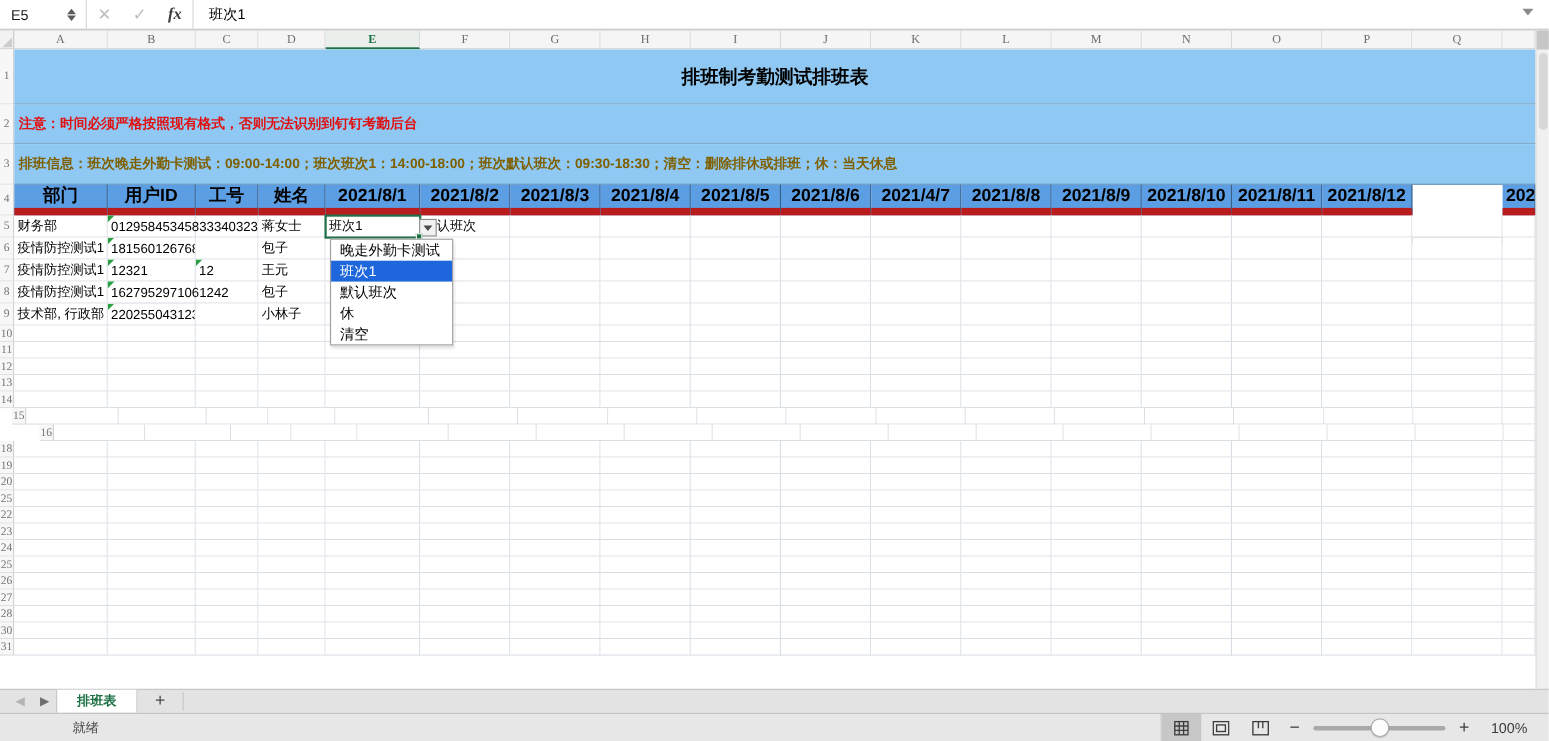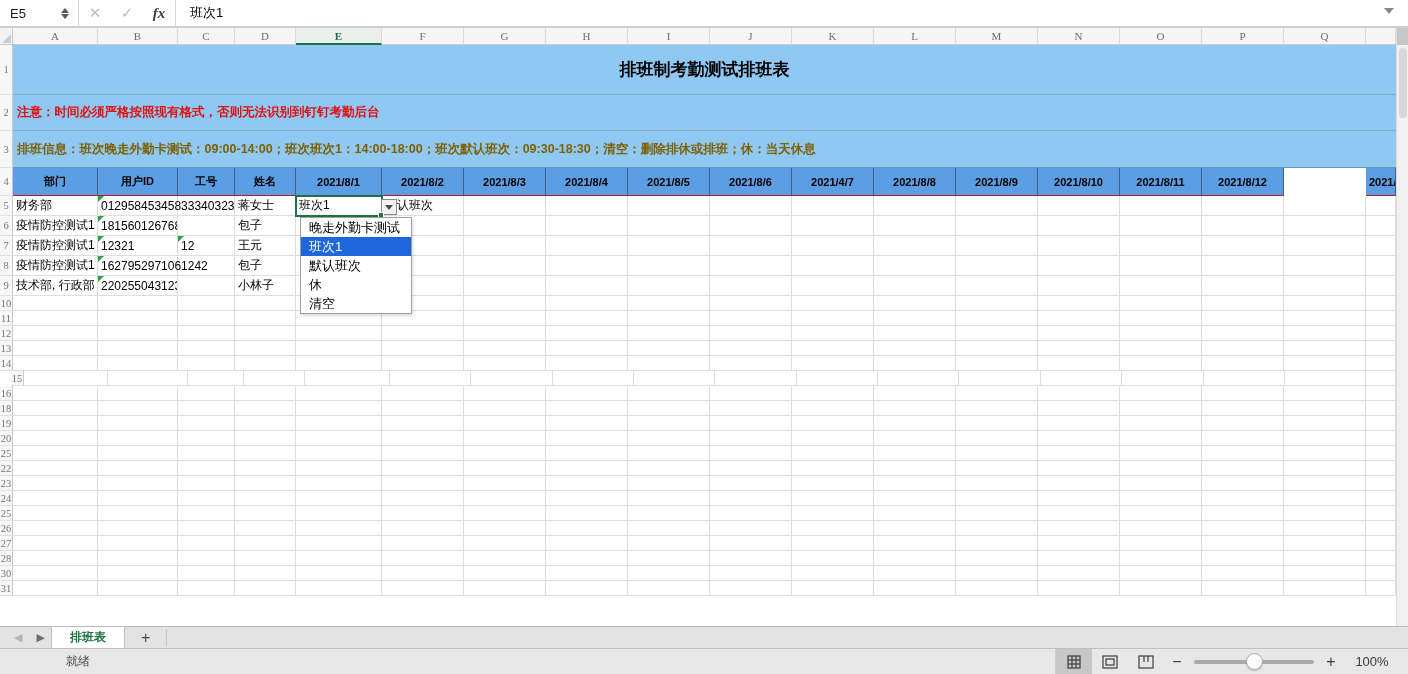--- a/index.html
+++ b/index.html
@@ -32,21 +32,21 @@
   .rh { width:13px; background:#F7F7F7; border-right:1px solid #C9C9C9; border-bottom:1px solid #E0E0E0; display:flex; align-items:center; justify-content:center; font-family:"Liberation Serif", serif; font-size:10.5px; color:#767676; flex:0 0 13px; }
   .c { border-right:1px solid #D9DEE4; border-bottom:1px solid #D9DEE4; display:flex; align-items:center; padding:0 3px; font-size:12px; white-space:nowrap; overflow:hidden; position:relative; background:#fff; }
   .c.ovf { overflow:visible; z-index:1; }
   .c.flagged::before { content:""; position:absolute; left:0; top:0; width:0; height:0; border-top:6px solid #28A043; border-right:6px solid transparent; }
   .c.sel { outline:2px solid #1E7145; outline-offset:-1px; z-index:2; }
 
   .merged { display:flex; align-items:center; white-space:nowrap; overflow:hidden; }
   .mrow-title { background:#8FC8F2; border-bottom:1px solid #86A9C6; justify-content:center; font-weight:bold; font-size:17px; color:#000; }
   .mrow-note { background:#8FC8F2; border-bottom:1px solid #86A9C6; padding-left:4px; font-weight:bold; font-size:12.5px; color:#E11010; }
   .mrow-info { background:#8FC8F2; border-bottom:1px solid #6E93B5; padding-left:4px; font-weight:bold; font-size:12.5px; color:#7F6000; }
-  .h4 { background:#5C9EE3; border-right:1px solid #3D6185; border-bottom:1px solid #b91c1c; display:flex; align-items:center; justify-content:center; font-weight:bold; font-size:11px; color:#000; white-space:nowrap; overflow:hidden; }
+  .h4 { background:#5C9EE3; border-right:1px solid #3D6185; border-bottom:7px solid #b91c1c; display:flex; align-items:center; justify-content:center; font-weight:bold; font-size:16px; color:#000; white-space:nowrap; overflow:hidden; }
   .h4.clip { justify-content:flex-start; padding-left:3px; }
 
   
   .dd-btn { position:absolute; left:381px; top:154px; width:16px; height:16px; background:#F2F2F2; border:1px solid #8A8A8A; display:flex; align-items:center; justify-content:center; z-index:5; }
   .dd-btn::after { content:""; width:0; height:0; border-left:4px solid transparent; border-right:4px solid transparent; border-top:5px solid #4a4a4a; }
   .fill-handle { position:absolute; left:378px; top:167px; width:6px; height:6px; background:#1E7145; border:1px solid #fff; z-index:6; }
   .dd-panel { position:absolute; left:300px; top:172px; width:112px; background:#FFFFFF; border:1px solid #A0A0A0; z-index:7; box-shadow:1px 2px 3px rgba(0,0,0,0.15); }
   .dd-item { height:19px; line-height:19px; padding-left:8px; font-size:13px; color:#000; white-space:nowrap; overflow:hidden; }
   .dd-item.hl { background:#1E66DB; color:#FFFFFF; }
 
@@ -386,21 +386,21 @@
           <div class="c" style="width: 82px;"></div>
           <div class="c" style="width: 82px;"></div>
           <div class="c" style="width: 82px;"></div>
           <div class="c" style="width: 82px;"></div>
           <div class="c" style="width: 82px;"></div>
           <div class="c" style="width: 82px;"></div>
           <div class="c" style="width: 82px;"></div>
           <div class="c" style="width: 82px;"></div>
           <div class="c" style="width: 30px;"></div>
         </div>
-        <div class="row" style="height: 15px;">
+        <div class="row" style="height: 15px; padding-left: 36px;">
           <div class="rh">16</div>
           <div class="c" style="width: 85px;"></div>
           <div class="c" style="width: 80px;"></div>
           <div class="c" style="width: 57px;"></div>
           <div class="c" style="width: 61px;"></div>
           <div class="c" style="width: 86px;"></div>
           <div class="c" style="width: 82px;"></div>
           <div class="c" style="width: 82px;"></div>
           <div class="c" style="width: 82px;"></div>
           <div class="c" style="width: 82px;"></div>

